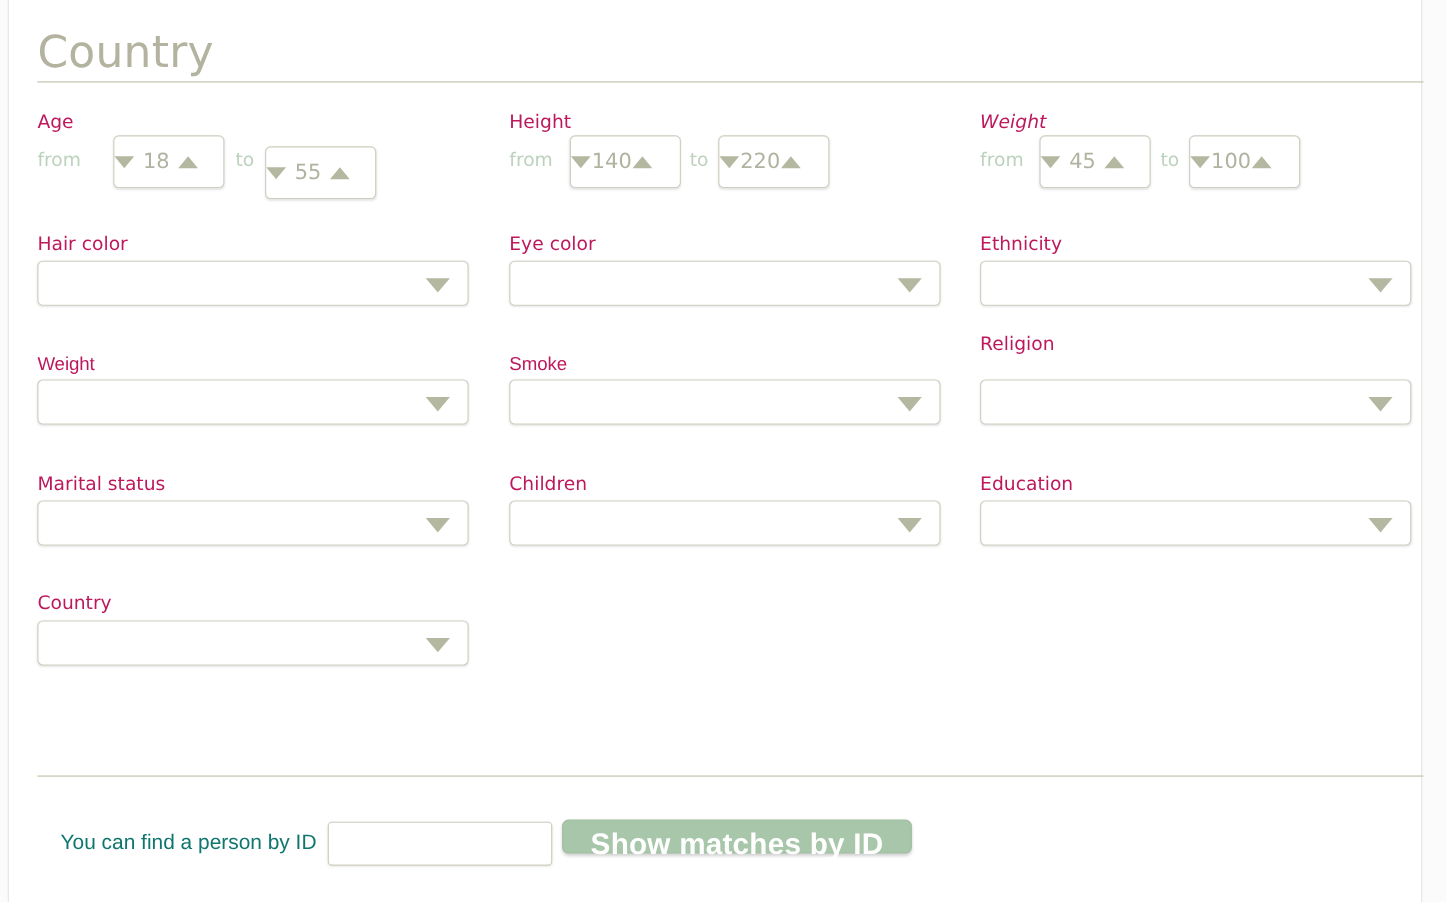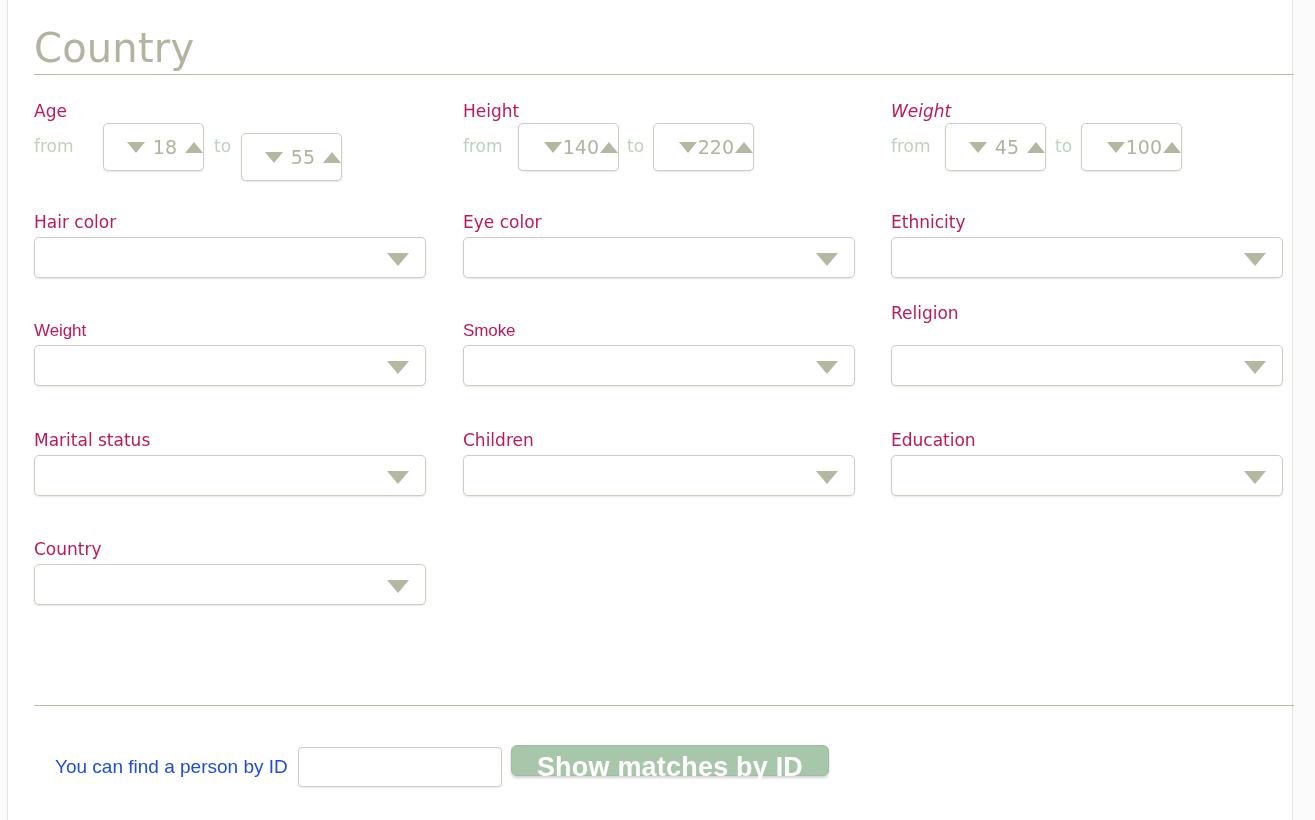--- a/index.html
+++ b/index.html
@@ -90,21 +90,21 @@
   .spinner {
     position: absolute;
     height: 48px;
     background: #ffffff;
     border: 1px solid #cfcdc0;
     border-radius: 5px;
     box-shadow: 0 1px 2px rgba(0,0,0,0.10);
     box-sizing: border-box;
     display: flex;
     align-items: center;
-    justify-content: flex-end;
+    justify-content: flex-start;
     gap: 0px;
   }
   .spinner .tri {
     width: 0; height: 0;
     flex: 0 0 auto;
   }
   .spinner .tri-down {
     border-left: 9px solid transparent;
     border-right: 9px solid transparent;
     border-top: 11px solid #b5b8a0;
@@ -196,21 +196,21 @@
     top: 705px;
     width: 1260px;
     height: 0;
     border-top: 1px solid #bdbda6;
   }
   #id-hint {
     position: absolute;
     left: 27px;
     top: 756px;
     font-size: 19px;
-    color: #1d4ed8;
+    color: #0f766e;
     font-family: "Liberation Sans", sans-serif;
     line-height: 22px;
     white-space: nowrap;
     text-align: center;
   }
   #id-input {
     position: absolute;
     left: 270px;
     top: 747px;
     width: 204px;

